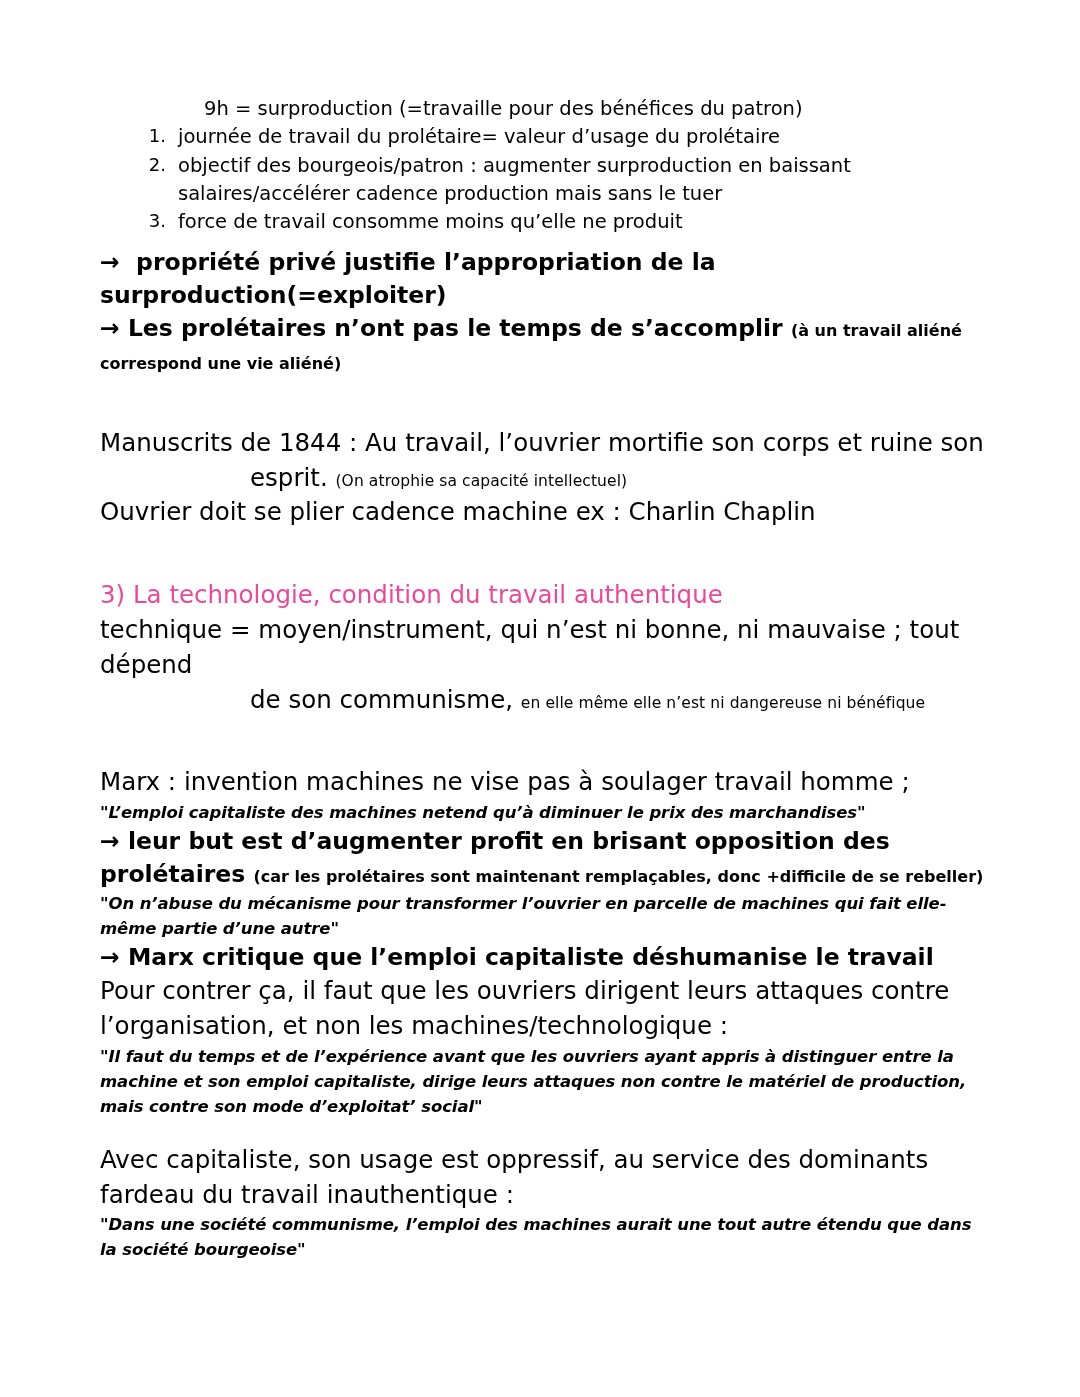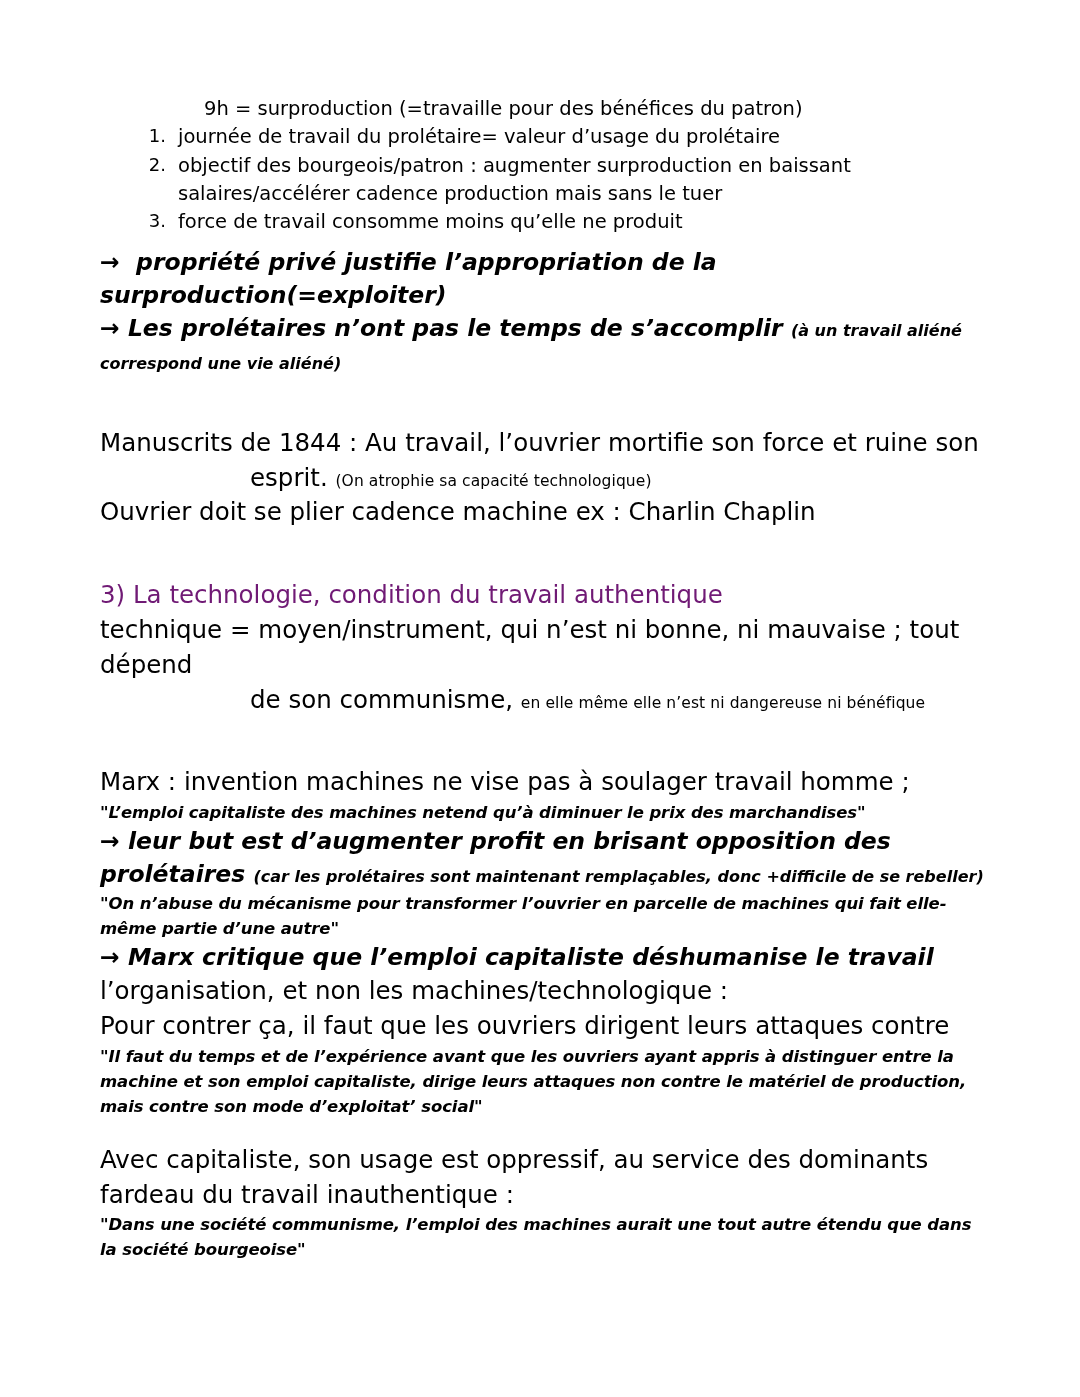--- a/index.html
+++ b/index.html
@@ -44,38 +44,37 @@
 
   .big {
     font-size: 24.5px;
     line-height: 1.42;
   }
 
   .arrow-line {
     font-size: 23.5px;
     font-weight: bold;
     line-height: 1.4;
-    font-style: italic;
   }
 
   .arrow-line .tail {
     font-weight: bold;
     font-size: 16px;
   }
 
   .quote {
     font-style: italic;
     font-weight: bold;
     font-size: 16.5px;
     line-height: 1.52;
     letter-spacing: -0.1px;
   }
 
   .green {
-    color: #701a75;
+    color: #ec4899;
   }
 
   .u { text-underline-offset: 2px; }
   .b { font-weight: normal; }
 
   
   .olist {
     margin: 0;
     padding: 0;
     list-style: none;
@@ -139,25 +138,25 @@
 
     <div class="line arrow-line">
       <span>→</span>
       <span>Les prolétaires n’ont pas le temps de s’accomplir</span>
       <span class="tail">(à un travail aliéné correspond une vie aliéné)</span>
     </div>
 
     <div class="gap-xl"></div>
 
     <div class="line big">
-      <span class="u">Manuscrits de 1844</span><span> : Au travail, l’ouvrier mortifie son force et ruine son</span>
+      <span class="u">Manuscrits de 1844</span><span> : Au travail, l’ouvrier mortifie son corps et ruine son</span>
     </div>
     <div class="line big ind-3">
       <span>esprit.</span>
-      <span class="small">(On atrophie sa capacité technologique)</span>
+      <span class="small">(On atrophie sa capacité intellectuel)</span>
     </div>
     <div class="line big">
       <span>Ouvrier doit se plier cadence machine </span><span class="u">ex :</span><span> Charlin Chaplin</span>
     </div>
 
     <div class="gap-xl"></div>
 
     <div class="line big green u">3) La technologie, condition du travail authentique</div>
 
     <div class="line big">
@@ -179,22 +178,22 @@
       <span class="tail">(car les prolétaires sont maintenant remplaçables, donc +difficile de se rebeller)</span>
     </div>
 
     <div class="line quote">"On n’abuse du mécanisme pour transformer l’ouvrier en parcelle de machines qui fait elle-même partie d’une autre"</div>
 
     <div class="line arrow-line">
       <span>→</span>
       <span>Marx critique que l’emploi capitaliste déshumanise le travail</span>
     </div>
 
+    <div class="line big">Pour contrer ça, il faut que les ouvriers dirigent leurs attaques contre</div>
     <div class="line big">l’organisation, et non les machines/technologique :</div>
-    <div class="line big">Pour contrer ça, il faut que les ouvriers dirigent leurs attaques contre</div>
 
     <div class="line quote">"Il faut du temps et de l’expérience avant que les ouvriers ayant appris à distinguer entre la machine et son emploi capitaliste, dirige leurs attaques non contre le matériel de production, mais contre son mode d’exploitat’ social"</div>
 
     <div class="gap-md"></div>
 
     <div class="line big">Avec capitaliste, son usage est oppressif, au service des dominants</div>
     <div class="line big">fardeau du travail inauthentique :</div>
 
     <div class="line quote">"Dans une société communisme, l’emploi des machines aurait une tout autre étendu que dans la société bourgeoise"</div>
 

